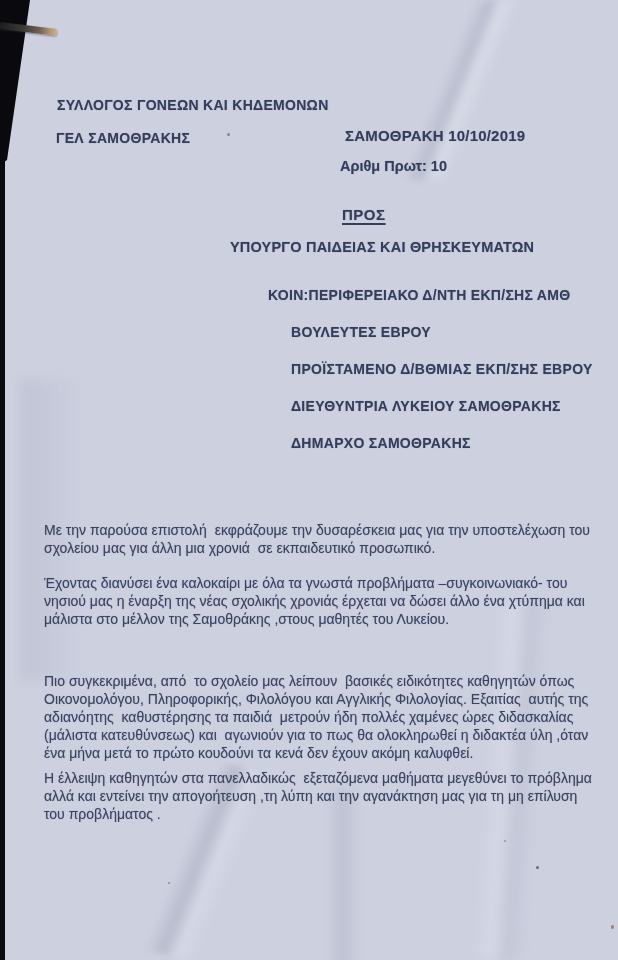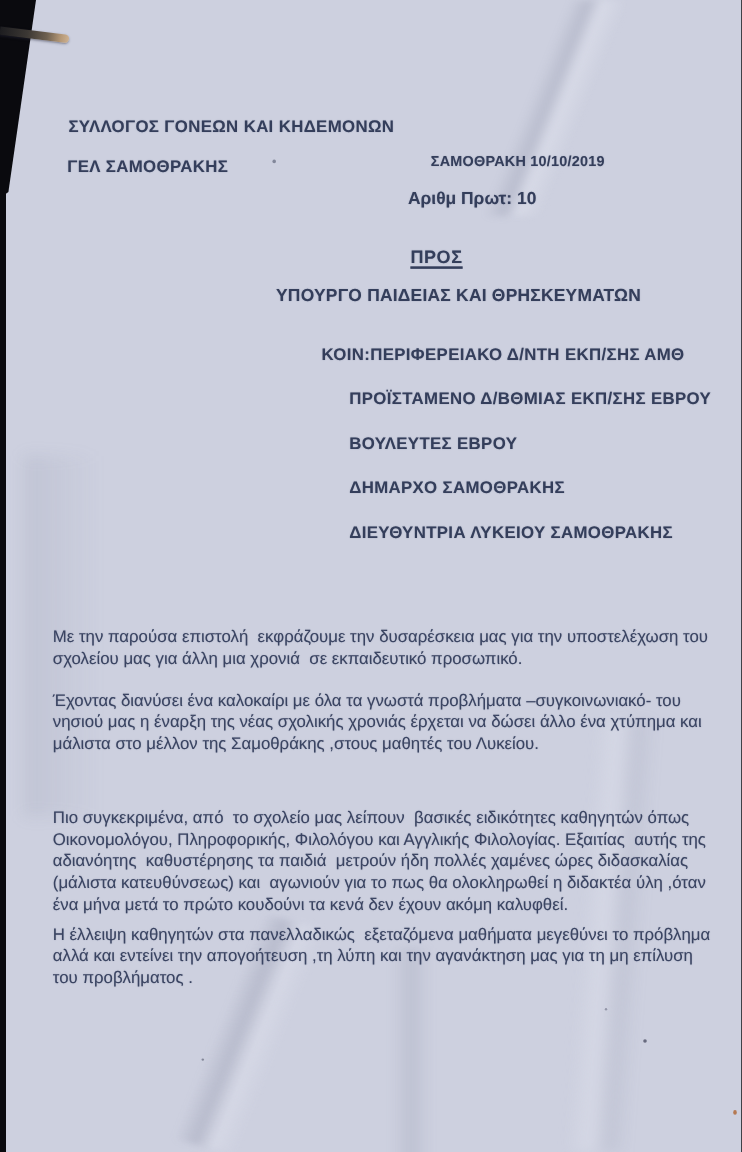--- a/index.html
+++ b/index.html
@@ -74,21 +74,21 @@
   .speck-3 { left: 168px; top: 882px; width: 2px; height: 2px; background: rgba(60,63,84,0.50); }
   .speck-4 { left: 611px; top: 925px; width: 3px; height: 4px; background: rgba(176,106,58,0.85); }
   .speck-5 { left: 504px; top: 840px; width: 2px; height: 2px; background: rgba(60,63,84,0.40); }
 
   
   .ink { color: #3a4462; text-shadow: 0 0 1px rgba(58,68,98,0.40); }
   .bold { font-weight: bold; color: #343e5b; }
 
   .org-line-1 { position: absolute; left: 57px; top: 97px; font-size: 14px; letter-spacing: 0.3px; }
   .org-line-2 { position: absolute; left: 56px; top: 130px; font-size: 14px; letter-spacing: 0.3px; }
-  .place-date { position: absolute; left: 359px; top: 127px; font-size: 12px; letter-spacing: 0.2px; }
+  .place-date { position: absolute; left: 345px; top: 127px; font-size: 15px; letter-spacing: 0.2px; }
   .protocol   { position: absolute; left: 340px; top: 158px; font-size: 14.5px; }
 
   .to-label {
     position: absolute; left: 342px; top: 206px; font-size: 15px; letter-spacing: 0.5px;
     text-decoration: underline; text-underline-offset: 3px; text-decoration-thickness: 1.5px;
   }
   .to-value { position: absolute; left: 230px; top: 239px; font-size: 14.5px; letter-spacing: 0.2px; }
 
   .cc-block { position: absolute; left: 268px; top: 286px; font-size: 14px; letter-spacing: 0.3px; }
   .cc-line { display: block; height: 37px; line-height: 18px; white-space: nowrap; }
@@ -130,24 +130,24 @@
   <div class="ink bold org-line-1">ΣΥΛΛΟΓΟΣ ΓΟΝΕΩΝ ΚΑΙ ΚΗΔΕΜΟΝΩΝ</div>
   <div class="ink bold org-line-2">ΓΕΛ ΣΑΜΟΘΡΑΚΗΣ</div>
   <div class="ink bold place-date">ΣΑΜΟΘΡΑΚΗ 10/10/2019</div>
   <div class="ink bold protocol">Αριθμ Πρωτ: 10</div>
 
   <div class="ink bold to-label">ΠΡΟΣ</div>
   <div class="ink bold to-value">ΥΠΟΥΡΓΟ ΠΑΙΔΕΙΑΣ ΚΑΙ ΘΡΗΣΚΕΥΜΑΤΩΝ</div>
 
   <div class="cc-block">
     <span class="ink bold cc-line">ΚΟΙΝ:ΠΕΡΙΦΕΡΕΙΑΚΟ Δ/ΝΤΗ ΕΚΠ/ΣΗΣ ΑΜΘ</span>
+    <span class="ink bold cc-line indented">ΒΟΥΛΕΥΤΕΣ ΕΒΡΟΥ</span>
     <span class="ink bold cc-line indented">ΠΡΟΪΣΤΑΜΕΝΟ Δ/ΒΘΜΙΑΣ ΕΚΠ/ΣΗΣ ΕΒΡΟΥ</span>
-    <span class="ink bold cc-line indented">ΒΟΥΛΕΥΤΕΣ ΕΒΡΟΥ</span>
+    <span class="ink bold cc-line indented">ΔΙΕΥΘΥΝΤΡΙΑ ΛΥΚΕΙΟΥ ΣΑΜΟΘΡΑΚΗΣ</span>
     <span class="ink bold cc-line indented">ΔΗΜΑΡΧΟ ΣΑΜΟΘΡΑΚΗΣ</span>
-    <span class="ink bold cc-line indented">ΔΙΕΥΘΥΝΤΡΙΑ ΛΥΚΕΙΟΥ ΣΑΜΟΘΡΑΚΗΣ</span>
   </div>
 
   <div class="ink body-par par-1">Με την παρούσα επιστολή  εκφράζουμε την δυσαρέσκεια μας για την υποστελέχωση του σχολείου μας για άλλη μια χρονιά  σε εκπαιδευτικό προσωπικό.</div>
   <div class="ink body-par par-2">Έχοντας διανύσει ένα καλοκαίρι με όλα τα γνωστά προβλήματα –συγκοινωνιακό- του νησιού μας η έναρξη της νέας σχολικής χρονιάς έρχεται να δώσει άλλο ένα χτύπημα και μάλιστα στο μέλλον της Σαμοθράκης ,στους μαθητές του Λυκείου.</div>
   <div class="ink body-par par-3">Πιο συγκεκριμένα, από  το σχολείο μας λείπουν  βασικές ειδικότητες καθηγητών όπως Οικονομολόγου, Πληροφορικής, Φιλολόγου και Αγγλικής Φιλολογίας. Εξαιτίας  αυτής της αδιανόητης  καθυστέρησης τα παιδιά  μετρούν ήδη πολλές χαμένες ώρες διδασκαλίας (μάλιστα κατευθύνσεως) και  αγωνιούν για το πως θα ολοκληρωθεί η διδακτέα ύλη ,όταν ένα μήνα μετά το πρώτο κουδούνι τα κενά δεν έχουν ακόμη καλυφθεί.</div>
   <div class="ink body-par par-4">Η έλλειψη καθηγητών στα πανελλαδικώς  εξεταζόμενα μαθήματα μεγεθύνει το πρόβλημα αλλά και εντείνει την απογοήτευση ,τη λύπη και την αγανάκτηση μας για τη μη επίλυση του προβλήματος .</div>
 
 </div>
 
 </body></html>

